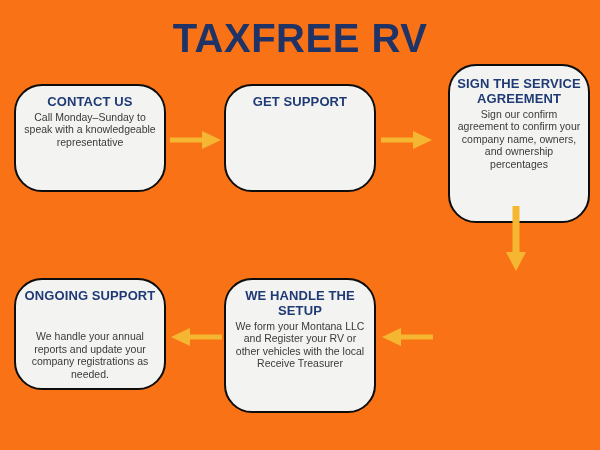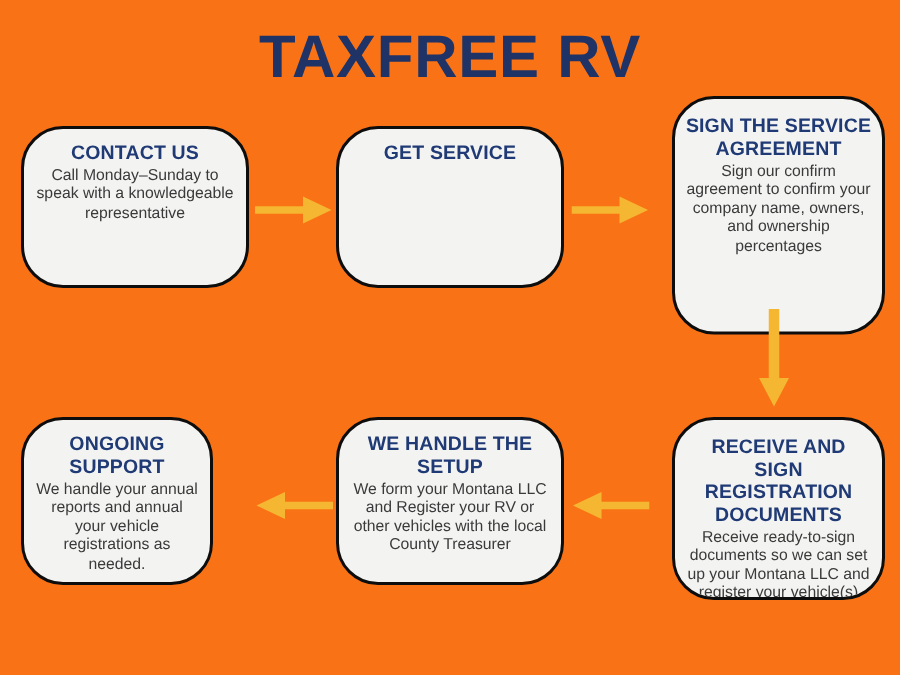--- a/index.html
+++ b/index.html
@@ -65,22 +65,22 @@
     line-height: 12.4px;
     text-align: center;
     margin: 0;
   }
 
   
   #box-contact-us      { left: 14px;  top: 84px;  width: 152px; height: 108px; }
   #box-get-informed    { left: 224px; top: 84px;  width: 152px; height: 108px; }
   #box-sign-agreement  { left: 448px; top: 64px;  width: 142px; height: 159px; }
   #box-receive-sign    { left: 448px; top: 278px; width: 142px; height: 122px; }
-  #box-we-handle-setup { left: 224px; top: 278px; width: 152px; height: 112px; }
-  #box-ongoing-support { left: 14px;  top: 278px; width: 128px; height: 112px; justify-content: space-between; }
+  #box-we-handle-setup { left: 224px; top: 278px; width: 152px; height: 135px; }
+  #box-ongoing-support { left: 14px;  top: 278px; width: 152px; height: 112px; justify-content: space-between; }
 
   #box-sign-agreement .step-heading,
   #box-receive-sign .step-heading { padding-top: 2px; }
 
   
   .arrow {
     position: absolute;
   }
   .arrow svg { display: block; }
 
@@ -96,41 +96,37 @@
 <div id="canvas">
 
   <div class="page-title">TAXFREE RV</div>
 
   <div class="step-box" id="box-contact-us">
     <div class="step-heading">CONTACT US</div>
     <div class="step-body">Call Monday–Sunday to speak with a knowledgeable representative</div>
   </div>
 
   <div class="step-box" id="box-get-informed">
-    <div class="step-heading">GET SERVICE</div>
+    <div class="step-heading">GET SUPPORT</div>
   </div>
 
   <div class="step-box" id="box-sign-agreement">
     <div class="step-heading">SIGN THE SERVICE AGREEMENT</div>
     <div class="step-body">Sign our confirm agreement to confirm your company name, owners, and ownership percentages</div>
   </div>
 
-  <div class="step-box" id="box-receive-sign">
-    <div class="step-heading">RECEIVE AND SIGN REGISTRATION DOCUMENTS</div>
-    <div class="step-body">Receive ready-to-sign documents so we can set up your Montana LLC and register your vehicle(s)</div>
-  </div>
 
   <div class="step-box" id="box-we-handle-setup">
     <div class="step-heading">WE HANDLE THE SETUP</div>
-    <div class="step-body">We form your Montana LLC and Register your RV or other vehicles with the local County Treasurer</div>
+    <div class="step-body">We form your Montana LLC and Register your RV or other vehicles with the local Receive Treasurer</div>
   </div>
 
   <div class="step-box" id="box-ongoing-support">
     <div class="step-heading">ONGOING SUPPORT</div>
-    <div class="step-body">We handle your annual reports and annual your vehicle registrations as needed.</div>
+    <div class="step-body">We handle your annual reports and update your company registrations as needed.</div>
   </div>
 
   <div class="arrow" id="arrow-1">
     <svg width="52" height="24" viewBox="0 0 52 24" aria-hidden="true">
       <path d="M0 9.5 H32 V3 L51 12 L32 21 V14.5 H0 Z" fill="#f5b731"></path>
     </svg>
   </div>
 
   <div class="arrow" id="arrow-2">
     <svg width="52" height="24" viewBox="0 0 52 24" aria-hidden="true">

